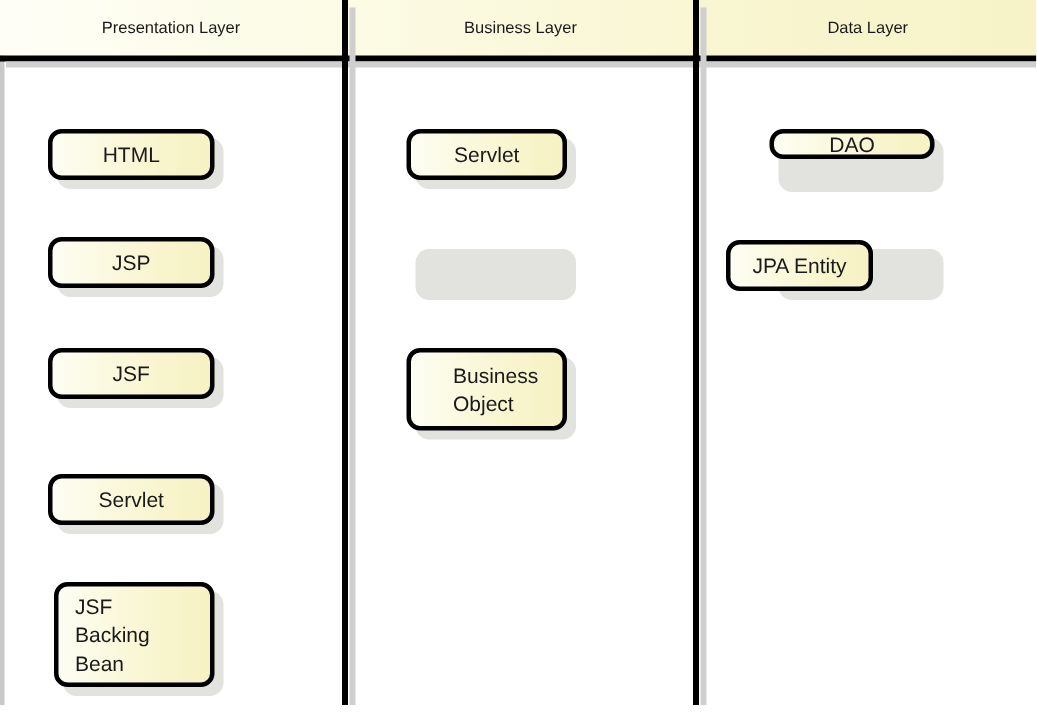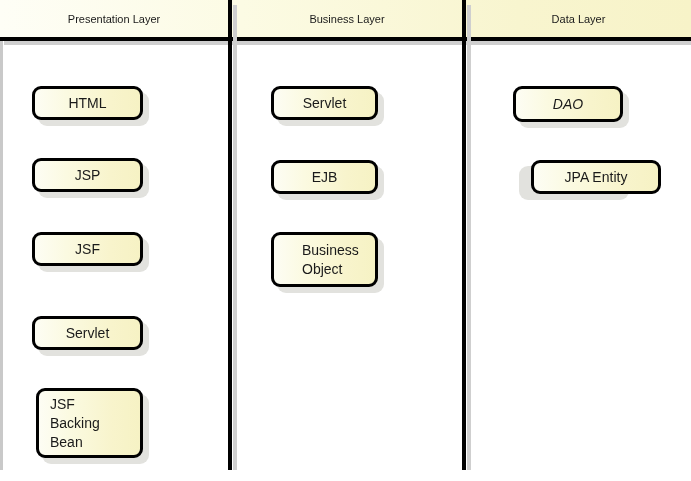--- a/index.html
+++ b/index.html
@@ -166,33 +166,30 @@
 Backing
 Bean</span>
   </div>
 
   <div class="node-shadow" style="left:277px; top:92px; width:107px; height:34px;"></div>
   <div class="node center" style="left:271px; top:86px; width:107px; height:34px;">
     <span class="node-label">Servlet</span>
   </div>
 
   <div class="node-shadow" style="left:277px; top:166px; width:107px; height:34px;"></div>
-  <div class="node center" style="left:271px; top:160px; width:107px; height:34px;">
-    <span class="node-label">EJB</span>
-  </div>
 
   <div class="node-shadow" style="left:277px; top:238px; width:107px; height:55px;"></div>
   <div class="node left" style="left:271px; top:232px; width:107px; height:55px;padding-left:17px;">
     <span class="node-label">Business
 Object</span>
   </div>
 
   <div class="node-shadow" style="left:519px; top:92px; width:110px; height:36px;"></div>
-  <div class="node center" style="left:513px; top:86px; width:110px; height:36px;font-style:italic;">
+  <div class="node center" style="left:513px; top:86px; width:110px; height:20px;">
     <span class="node-label">DAO</span>
   </div>
 
   <div class="node-shadow" style="left:519px; top:166px; width:110px; height:34px;"></div>
-  <div class="node center" style="left:531px; top:160px; width:130px; height:34px;">
+  <div class="node center" style="left:484px; top:160px; width:98px; height:34px;">
     <span class="node-label">JPA Entity</span>
   </div>
 
 </div>
 
 </body></html>

